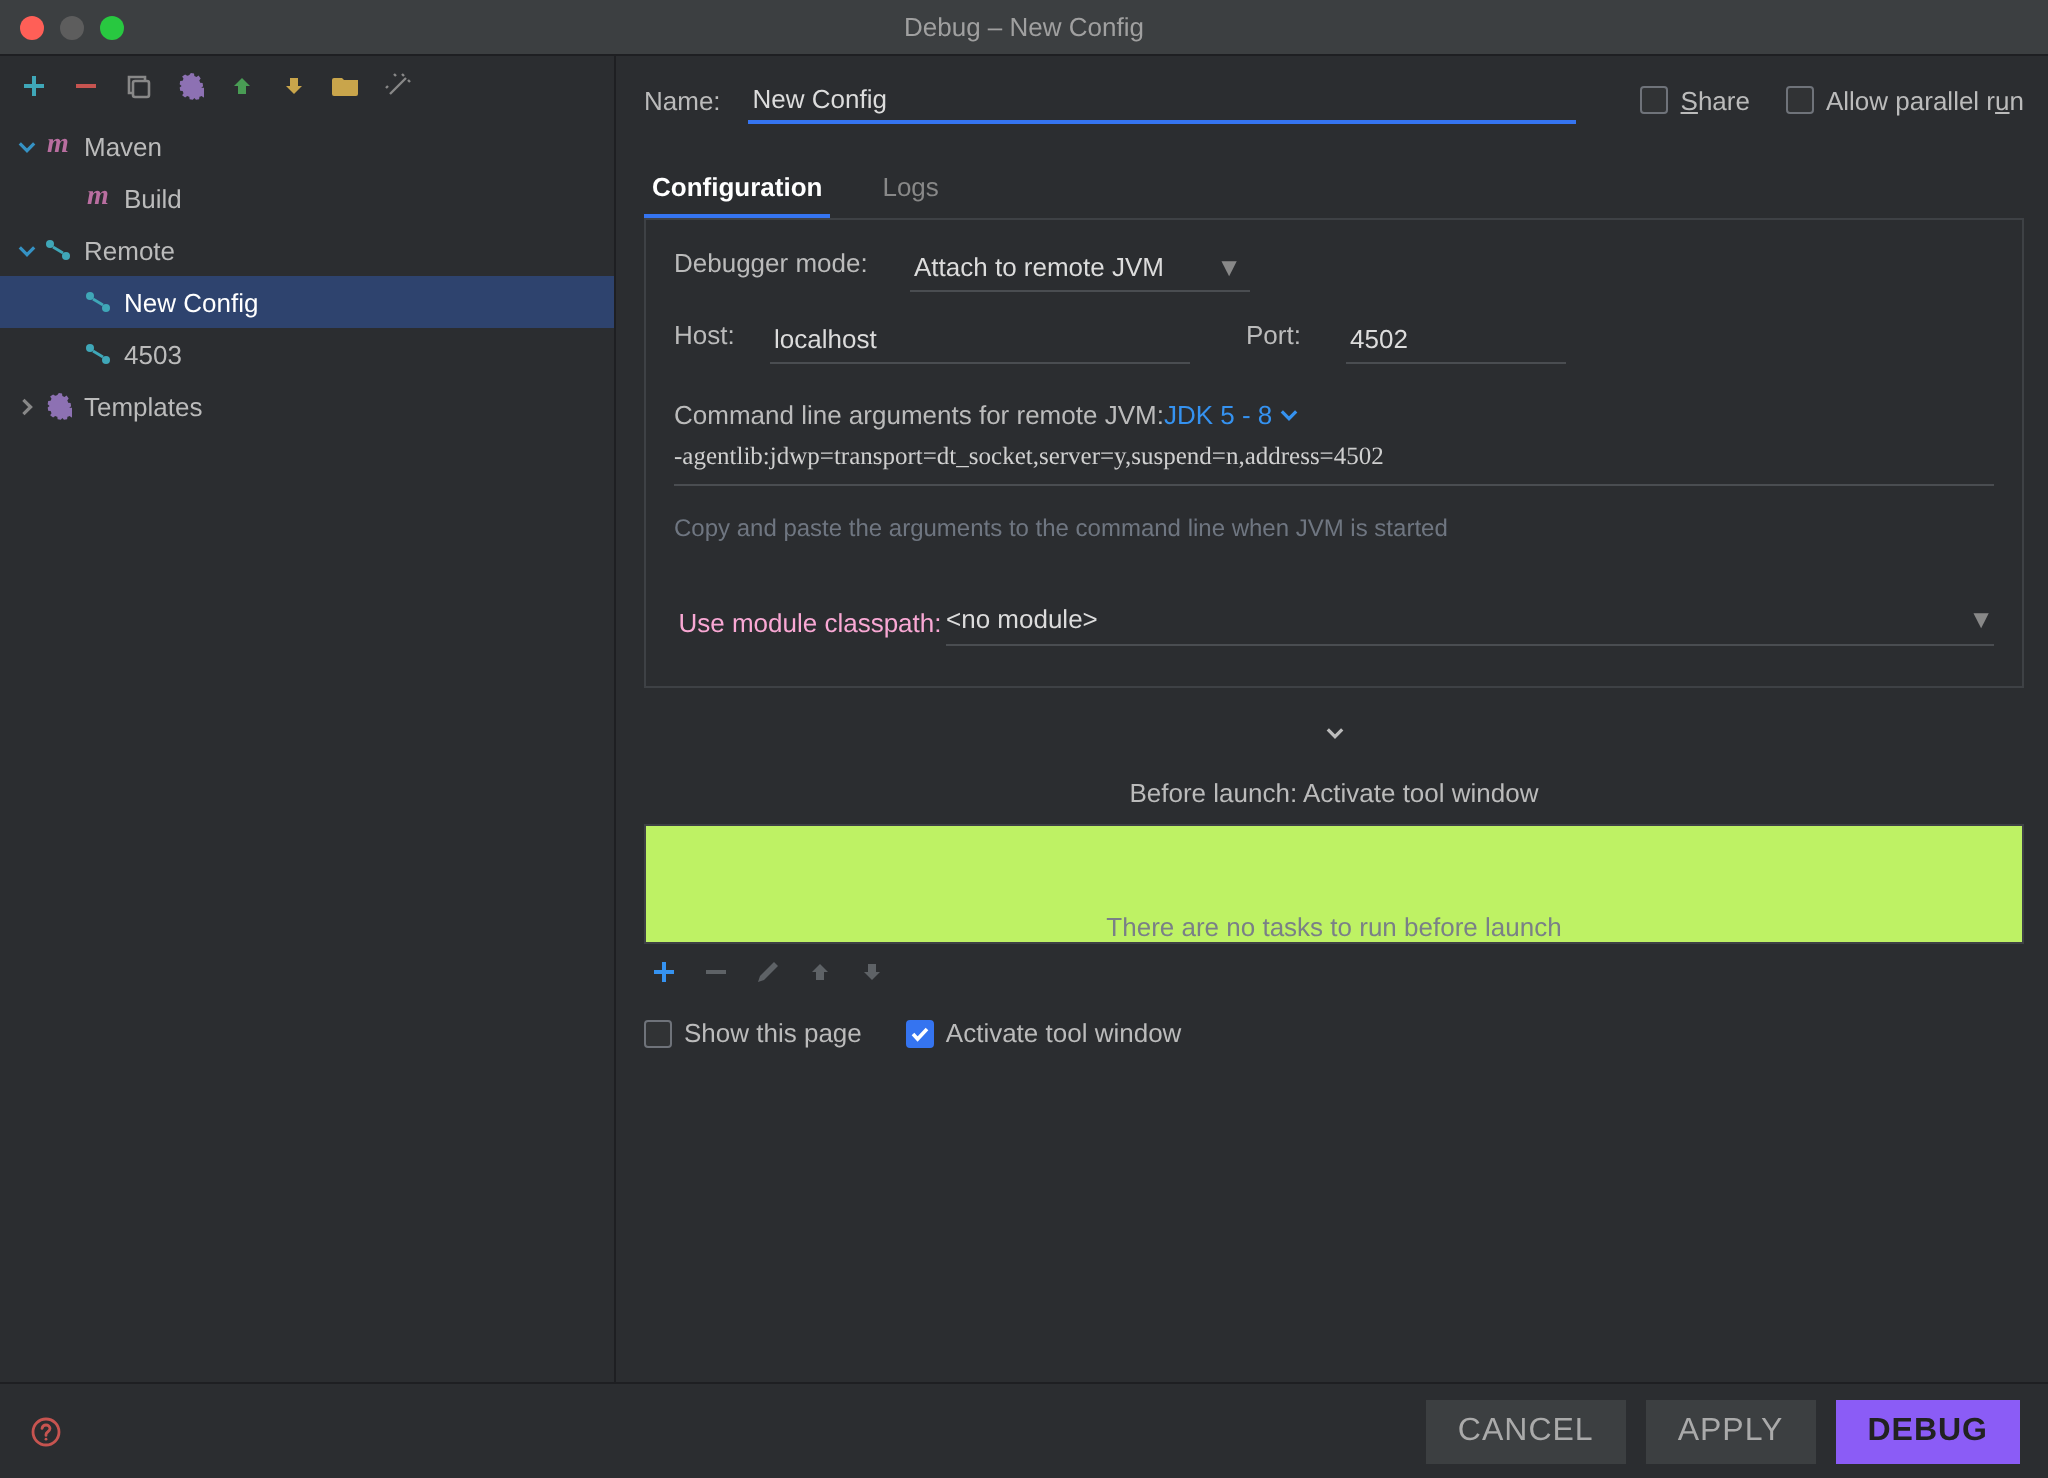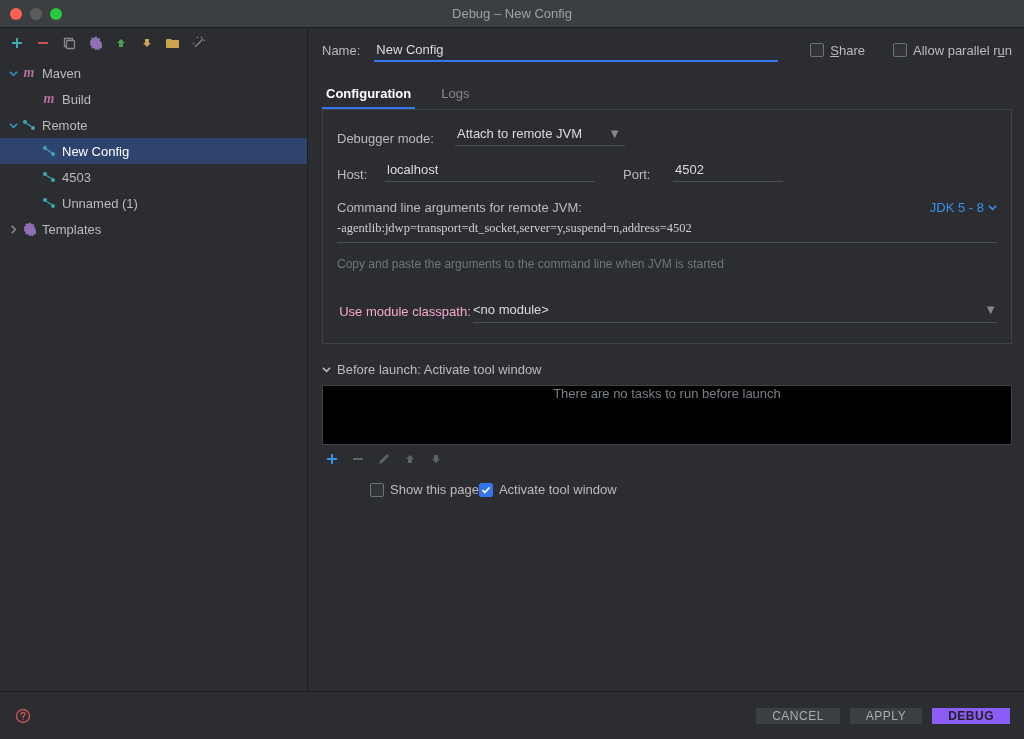--- a/index.html
+++ b/index.html
@@ -59,85 +59,85 @@
   .ico-remote svg, .ico-remote-item svg { display:block;}
   .ico-gear { color:#9f7eca; }
   
   .panel { flex:1; display:flex; flex-direction:column; padding: 8px 12px 0 14px; }
   .name-row { display:flex; align-items:center; gap:14px; height:28px; }
   .name-lbl { color:#bbbbbb; }
   .name-input {
     flex:1; background:transparent; border:none; border-bottom:2px solid #3574f0;
     color:#dcdcdc; font-size:13px; padding:3px 2px; outline:none;
   }
-  .checks { display:flex; align-items:center; gap:28px; margin-left:18px; }
+  .checks { display:flex; align-items:center; gap:18px; margin-left:18px; }
   .chk { display:flex; align-items:center; gap:6px; color:#bbbbbb; cursor:pointer;}
   .chk .box {
     width:14px; height:14px; border:1px solid #6f737a; border-radius:2px; background:#313335;
     display:flex; align-items:center; justify-content:center;
   }
   .chk.on .box { background:#3574f0; border-color:#3574f0; }
   .chk .tick { width:10px; height:10px; }
   .u { text-decoration: underline; }
   .tabs { display:flex; margin-top:16px; }
   .tab { padding:6px 4px; margin-right:22px; color:#888; cursor:pointer; }
   .tab.active { color:#ffffff; border-bottom:2px solid #3574f0; font-weight:600; }
   .config-body {
     border:1px solid #3e4145; margin-top:0; padding:14px 14px 20px 14px;
     background:#2b2d30;
   }
-  .row { display:flex; align-items:flex-end; margin-bottom:14px; }
+  .row { display:flex; align-items:flex-start; margin-bottom:14px; }
   .row .lab { width:118px; color:#bbbbbb;}
   .select {
     display:flex; align-items:center; gap:8px; border-bottom:1px solid #4a4d51;
     padding:2px 4px 4px 2px; min-width:170px; cursor:pointer; color:#dcdcdc;
   }
   .select .caret { margin-left:auto; color:#888; }
   .hp-host {
     width:210px; background:transparent; border:none; border-bottom:1px solid #4a4d51;
     color:#dcdcdc; padding:2px 2px 4px; outline:none; font-size:13px;
   }
   .hp-port {
     width:110px; background:transparent; border:none; border-bottom:1px solid #4a4d51;
     color:#dcdcdc; padding:2px 2px 4px; outline:none; font-size:13px; margin-left:6px;
   }
-  .cmdargs-head { display:flex; align-items:center; justify-content:space-between; }
+  .cmdargs-head { display:flex; align-items:center; }
   .cmdargs-lbl { color:#bbbbbb; }
   .jdk-link { color:#3592f0; display:flex; align-items:center; gap:4px; cursor:pointer;}
   .cmdargs {
     margin-top:6px; font-family: Liberation Serif, serif; font-size:12.5px;
     color:#cfcfcf; border-bottom:1px solid #4a4d51; padding-bottom:6px;
   }
   .hint { color:#6f7681; font-size:12px; margin-top:14px; }
   .hint2 { color:#6f7681; font-size:12px; margin-top:6px; margin-left:136px; max-width:340px;}
   .mod-row { display:flex; align-items:center; margin-top:28px; }
   .mod-lab { color:#f9a8d4; width:136px;text-align:center;}
   .mod-sel {
     flex:1; display:flex; align-items:center; border-bottom:1px solid #4a4d51;
     color:#dcdcdc; padding:3px 0 5px; cursor:pointer;
   }
   .before-launch { margin-top:18px; }
-  .bl-head { display:flex; align-items:center; color:#bbbbbb; cursor:pointer; gap:6px;}
+  .bl-head { display:flex; align-items:center; color:#bbbbbb; cursor:pointer; gap:18px;flex-direction:column;}
   .bl-body {
-    margin-top:8px; height:60px; background:#000000; border:1px solid #3e4145;
-    display:flex; align-items:flex-start; justify-content:center; color:#7a8087;
+    margin-top:8px; height:60px; background:#bef264; border:1px solid #3e4145;
+    display:flex; align-items:flex-end; justify-content:center; color:#7a8087;
   }
   .bl-tools { display:flex; gap:14px; margin-top:8px; padding-left:4px;}
   .bl-tools span { color:#5e6266; cursor:pointer;}
   .bl-tools span.add { color:#3592f0; }
-  .flags { display:flex; margin-top:14px;margin-left:48px; }
+  .flags { display:flex; gap:22px; margin-top:14px; }
   
   .footer {
     height:48px; border-top:1px solid #1e1f22; display:flex; align-items:center;
     padding: 0 14px; gap:10px;
   }
   .help { color:#c75450; width:18px; height:18px; display:flex; align-items:center; justify-content:center; cursor:pointer;}
   .spacer { flex:1; }
   .btn {
-    height:16px; padding:0 16px; background:#3c3f41; color:#aaa; border:none; font-size:12px;
+    height:32px; padding:0 16px; background:#3c3f41; color:#aaa; border:none; font-size:16px;
     letter-spacing:.5px; cursor:pointer;
   }
   .btn.primary { background:#8b5cf6; color:#222; font-weight:600; }
   .port-lbl { margin-left:28px; color:#bbbbbb; width:44px;}
 </style>
 </head>
 <body>
 
 <div class="titlebar">
   <div class="traffic-lights">
@@ -239,30 +239,20 @@
       </div>
       <div class="tree-row ind2">
         <span class="ico ico-remote-item">
           <svg width="14" height="12" viewBox="0 0 14 12">
               <circle cx="3" cy="3" r="2" fill="#3fa7b8"></circle>
               <circle cx="11" cy="9" r="2" fill="#3fa7b8"></circle>
               <path d="M4.5 4.5l5 3" stroke="#3fa7b8" stroke-width="1.4"></path>
             </svg>
         </span>
         <span class="lbl">4503</span>
-      </div>
-      <div class="tree-row ind2">
-        <span class="ico ico-remote-item">
-          <svg width="14" height="12" viewBox="0 0 14 12">
-              <circle cx="3" cy="3" r="2" fill="#3fa7b8"></circle>
-              <circle cx="11" cy="9" r="2" fill="#3fa7b8"></circle>
-              <path d="M4.5 4.5l5 3" stroke="#3fa7b8" stroke-width="1.4"></path>
-            </svg>
-        </span>
-        <span class="lbl">Unnamed (1)</span>
       </div>
       <div class="tree-row">
         <span class="chev gray">
           <svg width="9" height="9" viewBox="0 0 10 10">
               <path d="M3 1l4 4-4 4" fill="none" stroke="currentColor" stroke-width="1.8"></path>
             </svg>
         </span>
         <span class="ico ico-gear">
           <svg width="14" height="14" viewBox="0 0 16 16" fill="currentColor">
               <path d="M8 10.5A2.5 2.5 0 108 5.5a2.5 2.5 0 000 5zM14.4 9l1.1-.9-.3-1.8-1.4-.2a5.5 5.5 0 00-.5-1.2l.8-1.2L12.9 2l-1.2.8a5.5 5.5 0 00-1.2-.5L10.3.9 8.5.6 7.6 1.7a5.5 5.5 0 00-1.2.5L5.2 1.4 3.5 2.6l.8 1.2a5.5 5.5 0 00-.5 1.2l-1.4.2-.3 1.8L3.2 8l-1.1.9.3 1.8 1.4.2c.1.4.3.8.5 1.2l-.8 1.2 1.7 1.2 1.2-.8c.4.2.8.4 1.2.5l.2 1.4 1.8.3.9-1.1.9 1.1 1.8-.3.2-1.4c.4-.1.8-.3 1.2-.5l1.2.8 1.7-1.2-.8-1.2c.2-.4.4-.8.5-1.2l1.4-.2.3-1.8L14.4 9z" opacity=".85"></path>

